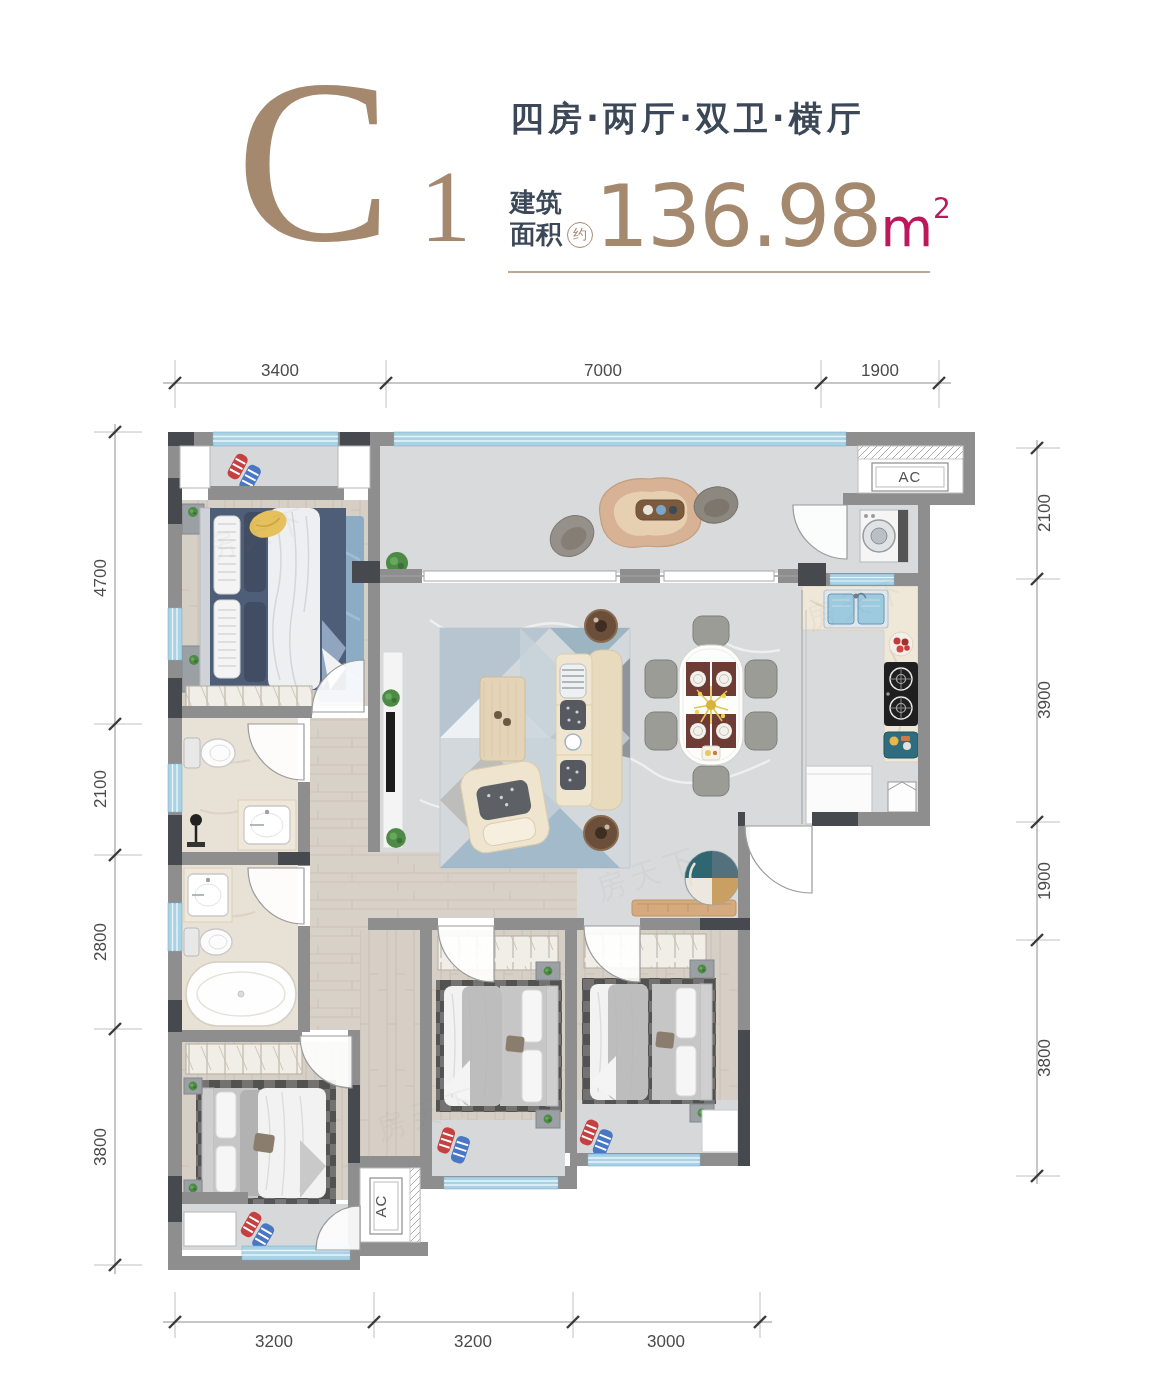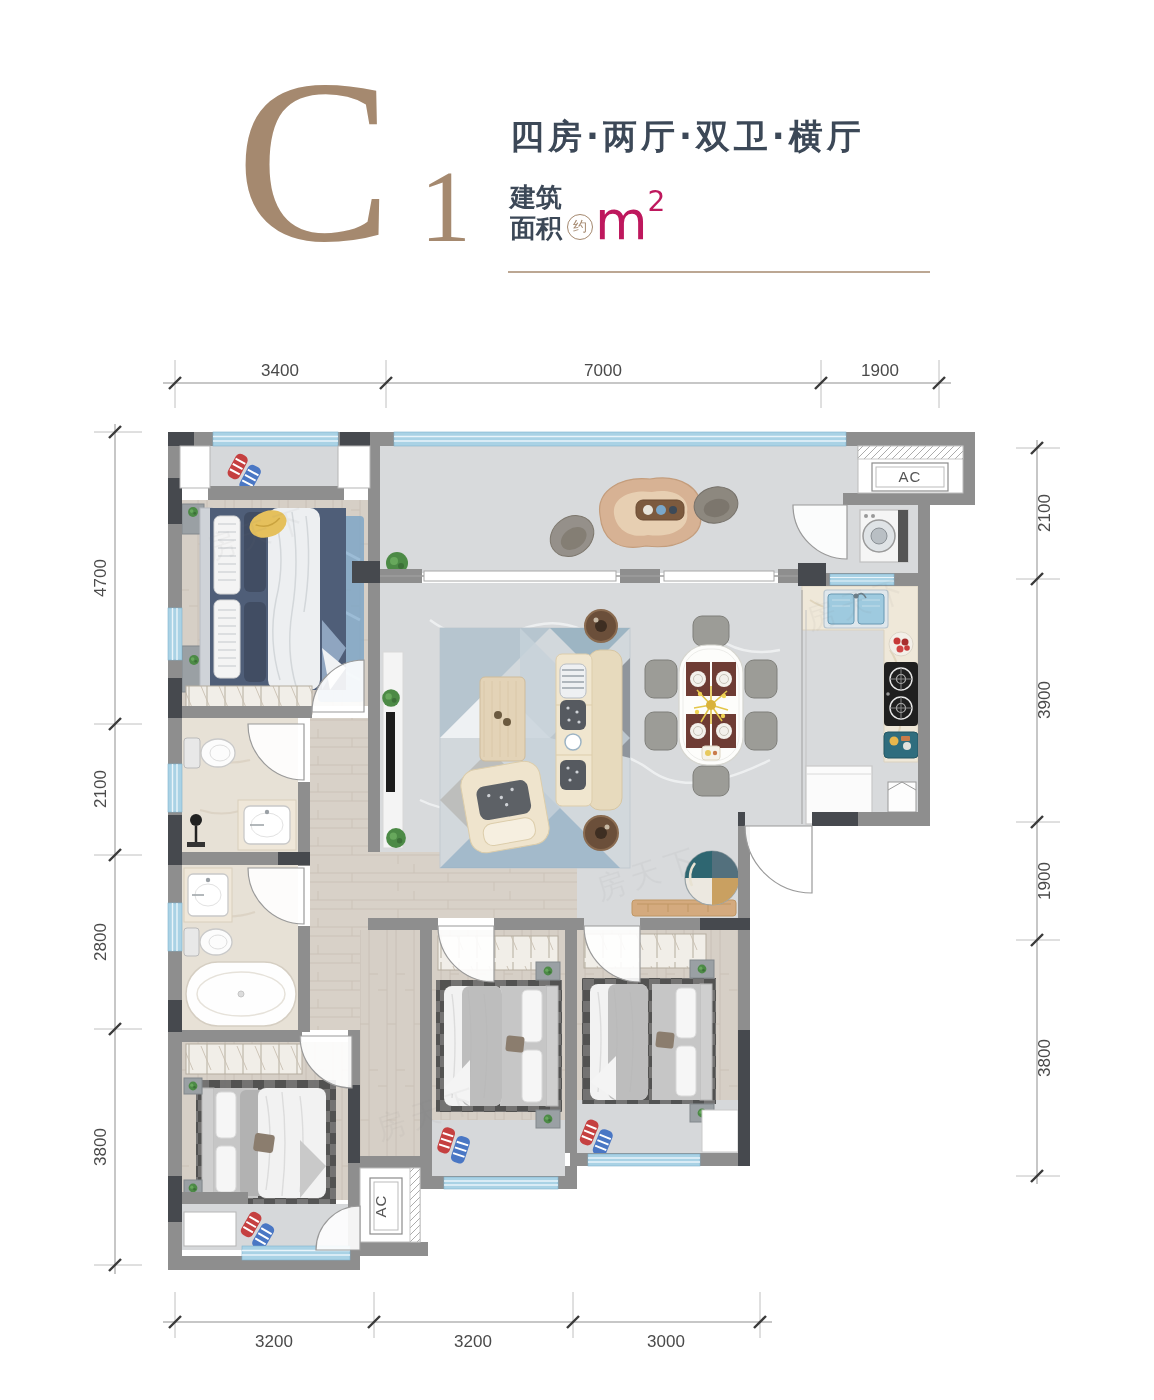--- a/index.html
+++ b/index.html
@@ -4,25 +4,25 @@
 <style>
   html,body{margin:0;padding:0;background:#fff;}
   .page{position:relative;width:1154px;height:1400px;background:#ffffff;overflow:hidden;
         font-family:"Liberation Sans",sans-serif;}
   svg{position:absolute;left:0;top:0;}
   
   .plan-c{position:absolute;left:236px;top:44px;font-family:"Liberation Serif",serif;
           font-size:234px;line-height:1;color:#a5896f;font-weight:400;}
   .plan-one{position:absolute;left:420px;top:156px;font-family:"Liberation Serif",serif;
           font-size:102px;line-height:1;color:#a5896f;}
-  .tagline{position:absolute;left:510px;top:114px;font-size:34px;letter-spacing:4px;
+  .tagline{position:absolute;left:510px;top:96px;font-size:34px;letter-spacing:4px;
           color:#3c4857;font-weight:600;font-family:"DejaVu Sans","Liberation Sans",sans-serif;}
   .area-block{position:absolute;left:510px;top:182px;display:flex;align-items:flex-end;}
   .area-label{display:flex;flex-direction:column;font-size:26px;font-weight:700;
-          color:#3c4857;line-height:1.2;font-family:Liberation Sans, sans-serif;}
+          color:#3c4857;line-height:1.2;font-family:Liberation Mono, monospace;}
   .approx{width:24px;height:24px;border:1.5px solid #a5896f;border-radius:50%;color:#a5896f;
           font-size:14px;display:flex;align-items:center;justify-content:center;
           margin:0 2px 4px 5px;font-family:"DejaVu Sans",sans-serif;flex:0 0 auto;}
   .area-value{font-size:85px;color:#a5896f;line-height:0.82;letter-spacing:-2px;
           font-family:"DejaVu Sans",sans-serif;}
   .area-unit{font-size:54px;color:#be185d;line-height:0.86;font-family:"DejaVu Sans",sans-serif;}
   .area-unit sup{font-size:28px;vertical-align:28px;}
   .underline{position:absolute;left:508px;top:271px;width:422px;height:2px;
           background:#a5896f;opacity:.75;}
   
@@ -37,20 +37,21 @@
 
   <div class="plan-c">C</div>
   <div class="plan-one">1</div>
   <div class="tagline">四房·两厅·双卫·横厅</div>
   <div class="area-block">
     <div class="area-label">
       <span>建筑</span>
       <span>面积</span>
     </div>
     <div class="approx">约</div>
+    <div class="area-value">136.98</div>
     <div class="area-unit"><span>m</span><sup>2</sup></div>
   </div>
   <div class="underline"></div>
 
   <svg width="1154" height="1400" viewBox="0 0 1154 1400">
     <defs>
       <pattern id="woodV" width="27" height="96" patternUnits="userSpaceOnUse">
         <rect width="27" height="96" fill="#d6cfc6"></rect>
         <path d="M9,0 V96 M18,0 V96" stroke="#c6bdb2" stroke-width="0.8"></path>
         <path d="M0,30 H9 M9,64 H18 M18,14 H27" stroke="#cbc2b7" stroke-width="1"></path>

